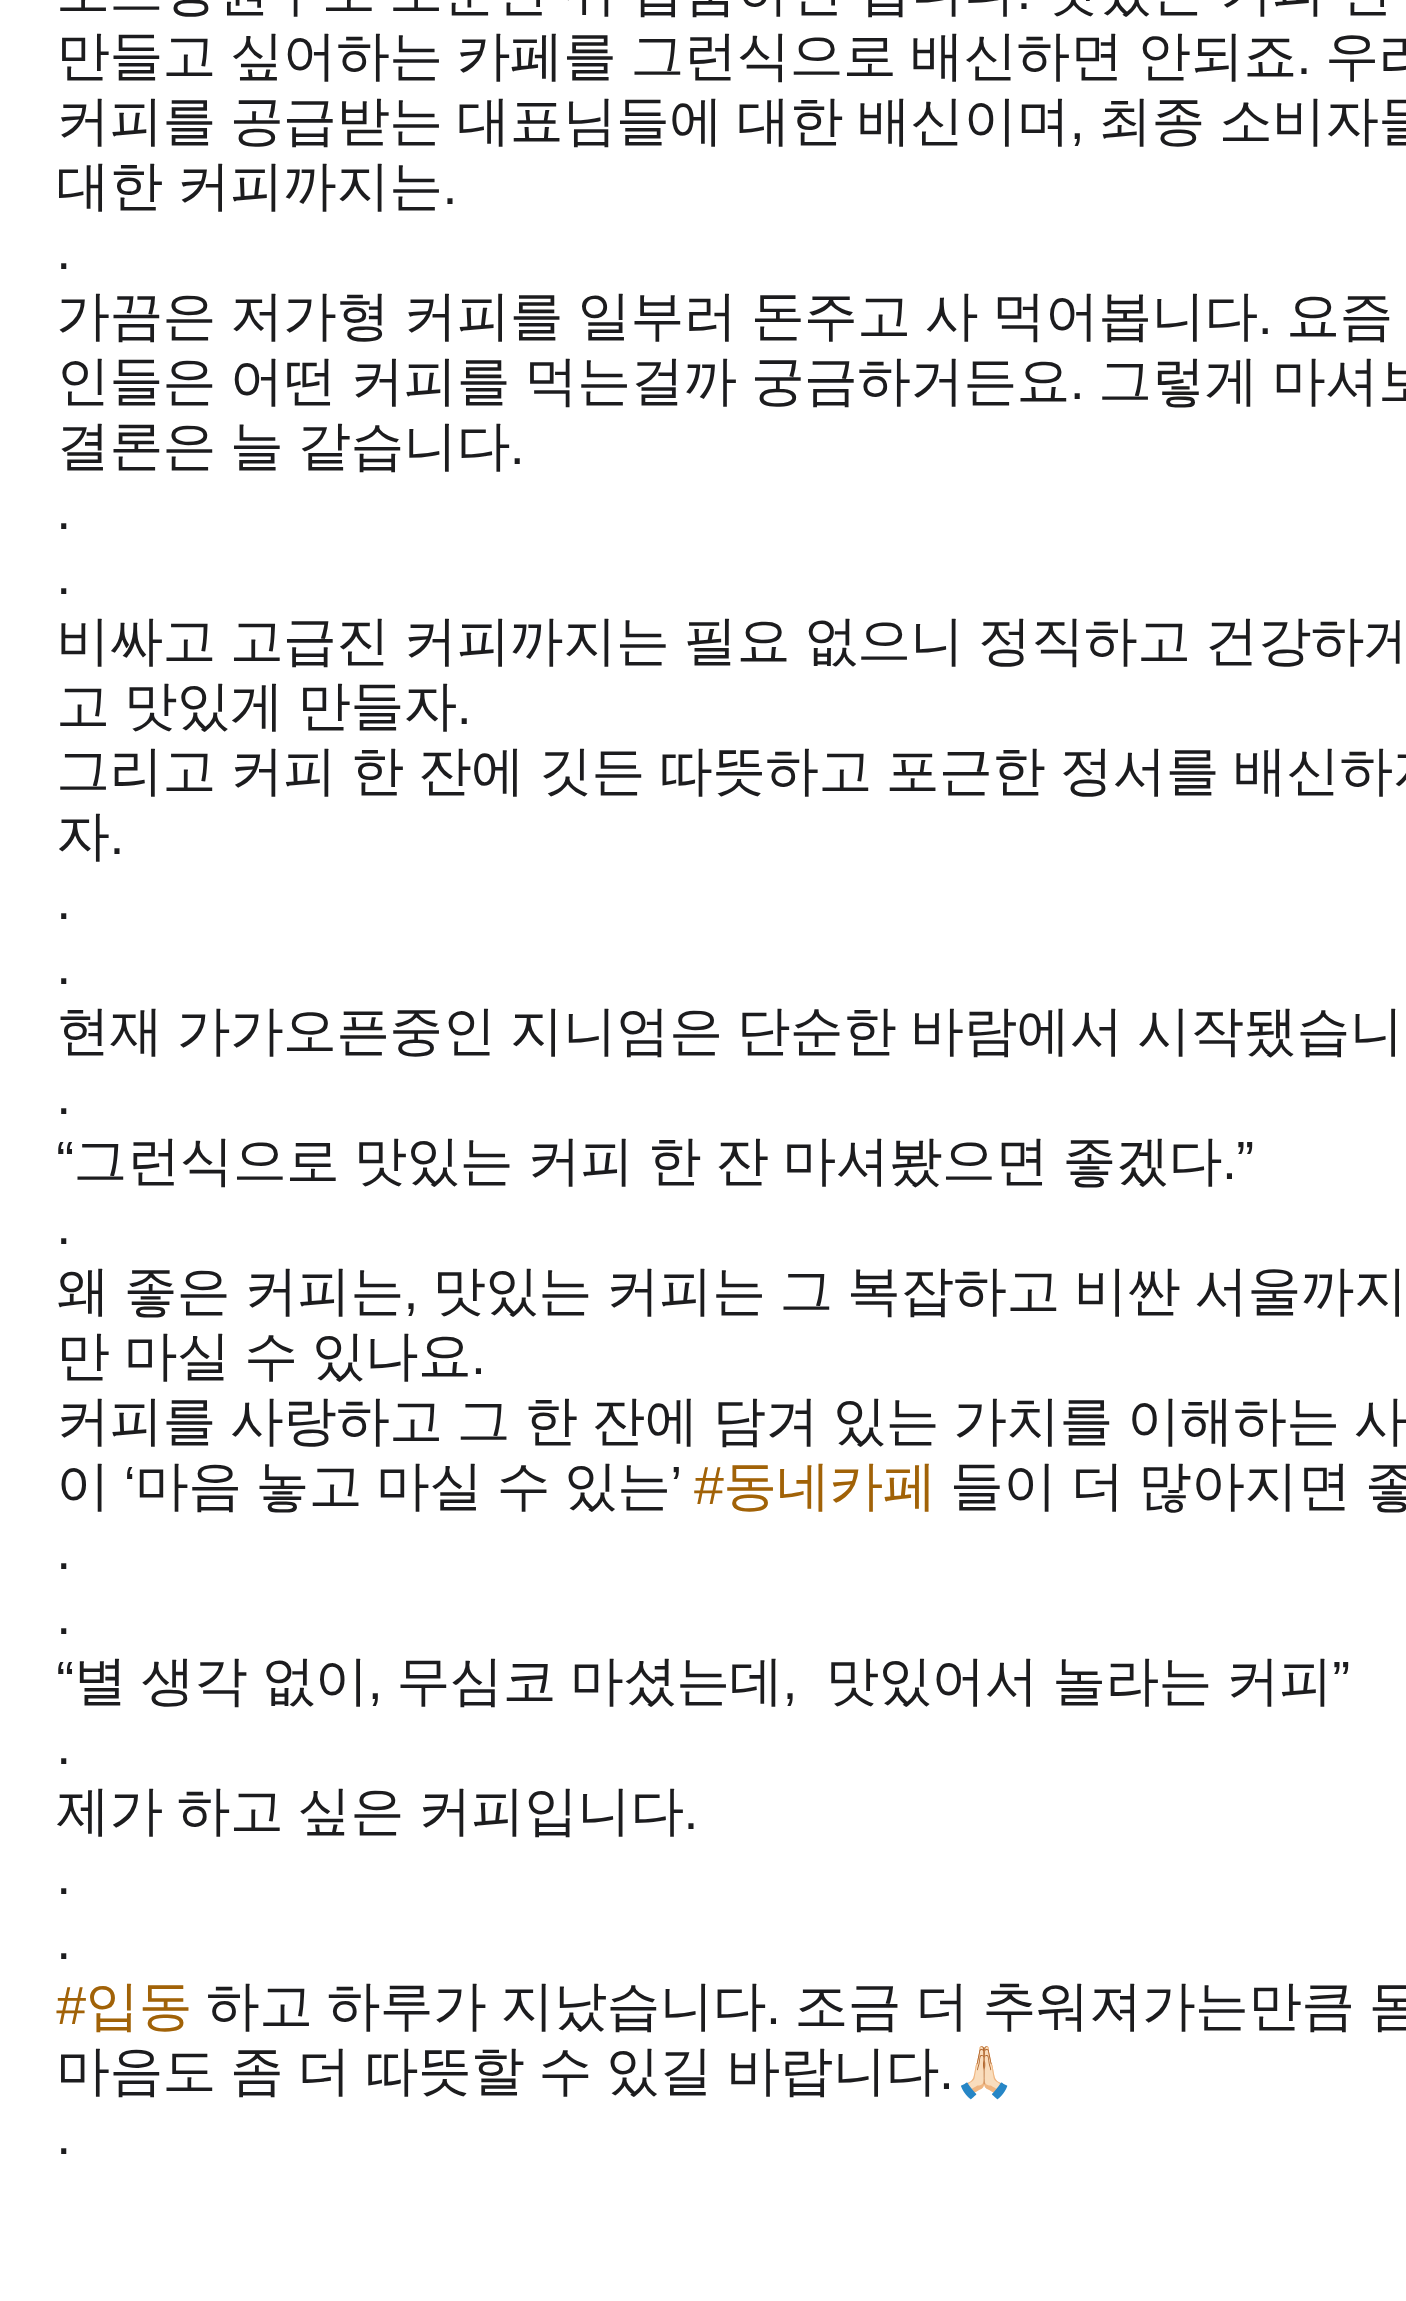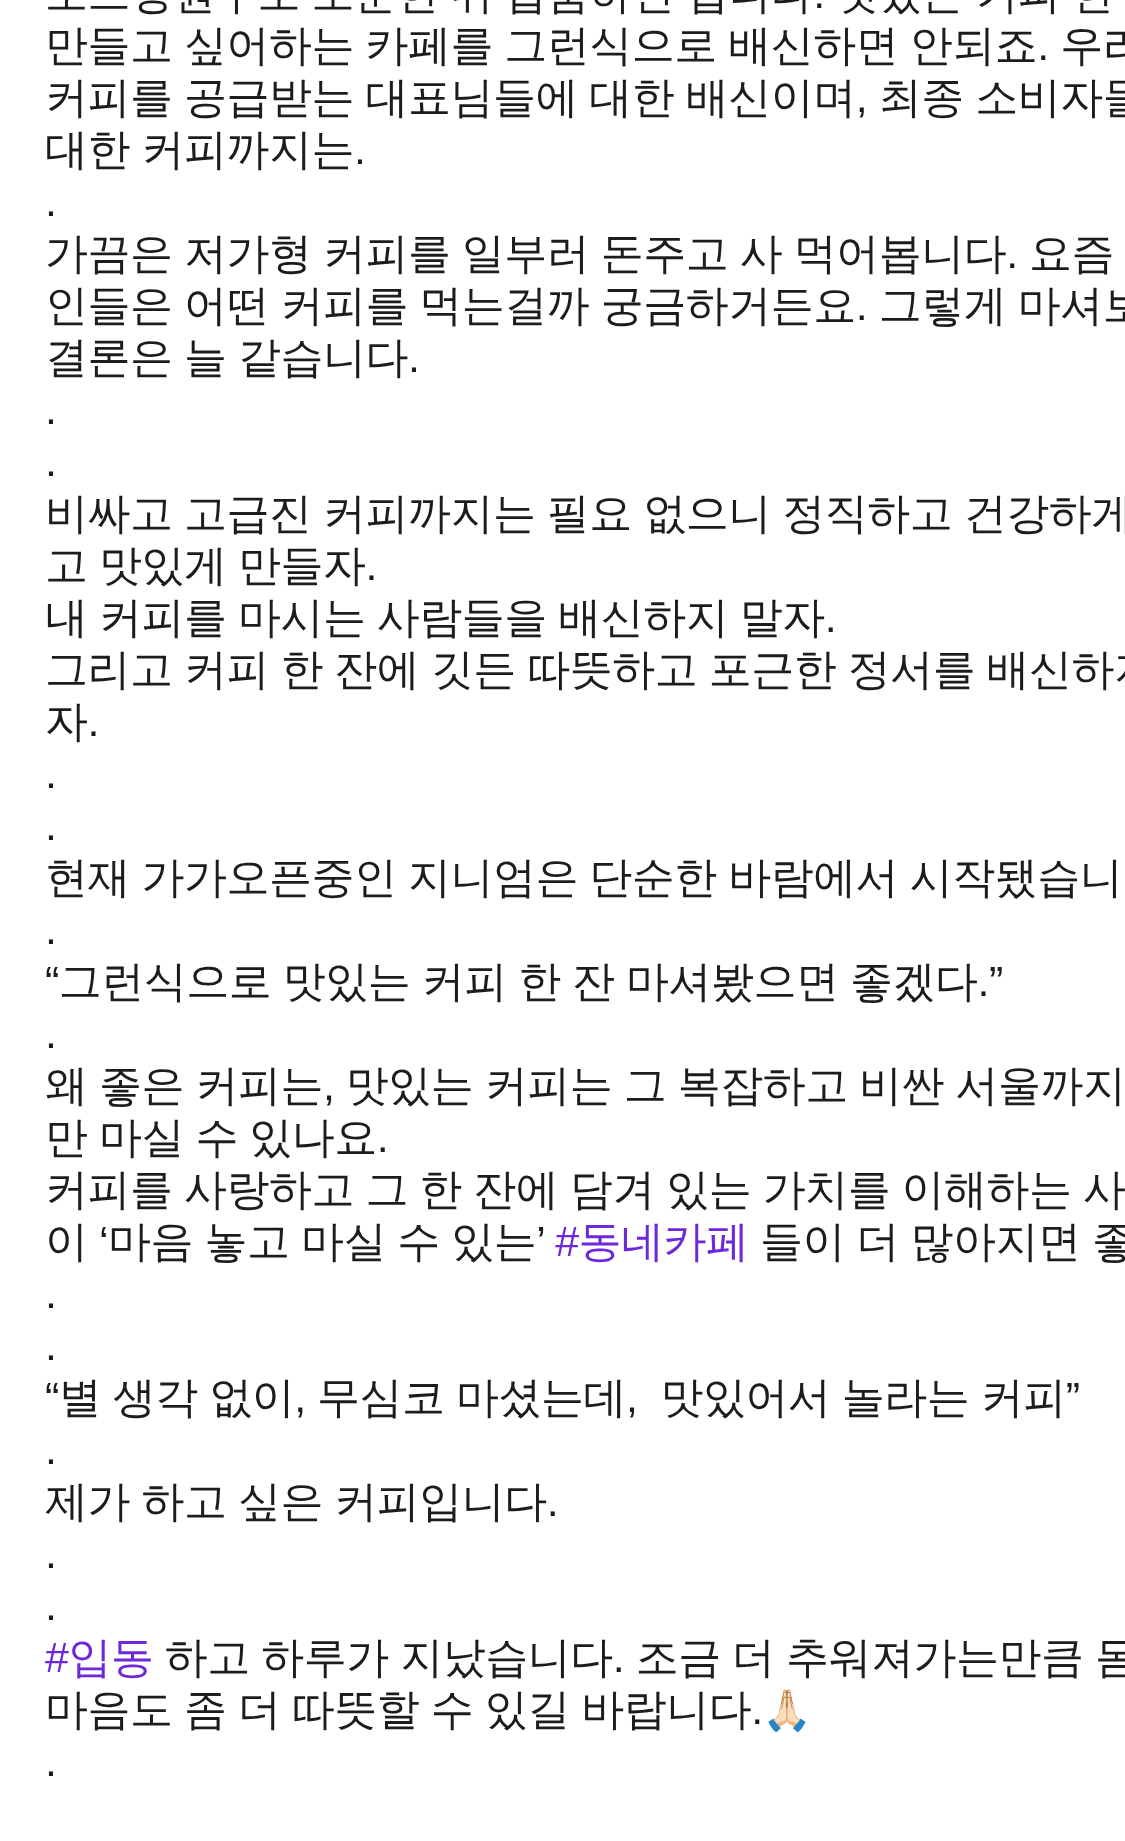--- a/index.html
+++ b/index.html
@@ -24,21 +24,21 @@
     height: 52px;
     line-height: 52px;
     font-size: 43px;
     letter-spacing: -0.5px;
     white-space: pre;
     overflow: visible;
     color: #1c1c1e;
   }
   .line span { vertical-align: baseline; }
   .hashtag {
-    color: #6d28d9;
+    color: #a16207;
     cursor: pointer;
   }
   .emoji {
     font-size: 40px;
   }
 </style>
 </head>
 <body>
 
 <main class="caption">
@@ -48,21 +48,20 @@
       <div class="line"><span>커피를 공급받는 대표님들에 대한 배신이며, 최종 소비자들에</span></div>
       <div class="line"><span>대한 커피까지는.</span></div>
       <div class="line dot"><span>.</span></div>
       <div class="line"><span>가끔은 저가형 커피를 일부러 돈주고 사 먹어봅니다. 요즘 일반</span></div>
       <div class="line"><span>인들은 어떤 커피를 먹는걸까 궁금하거든요. 그렇게 마셔보면</span></div>
       <div class="line"><span>결론은 늘 같습니다.</span></div>
       <div class="line dot"><span>.</span></div>
       <div class="line dot"><span>.</span></div>
       <div class="line"><span>비싸고 고급진 커피까지는 필요 없으니 정직하고 건강하게 그리</span></div>
       <div class="line"><span>고 맛있게 만들자.</span></div>
-      <div class="line"><span>내 커피를 마시는 사람들을 배신하지 말자.</span></div>
       <div class="line"><span>그리고 커피 한 잔에 깃든 따뜻하고 포근한 정서를 배신하지 말</span></div>
       <div class="line"><span>자.</span></div>
       <div class="line dot"><span>.</span></div>
       <div class="line dot"><span>.</span></div>
       <div class="line"><span>현재 가가오픈중인 지니엄은 단순한 바람에서 시작됐습니다:</span></div>
       <div class="line dot"><span>.</span></div>
       <div class="line"><span>“그런식으로 맛있는 커피 한 잔 마셔봤으면 좋겠다.”</span></div>
       <div class="line dot"><span>.</span></div>
       <div class="line"><span>왜 좋은 커피는, 맛있는 커피는 그 복잡하고 비싼 서울까지 가야</span></div>
       <div class="line"><span>만 마실 수 있나요.</span></div>

